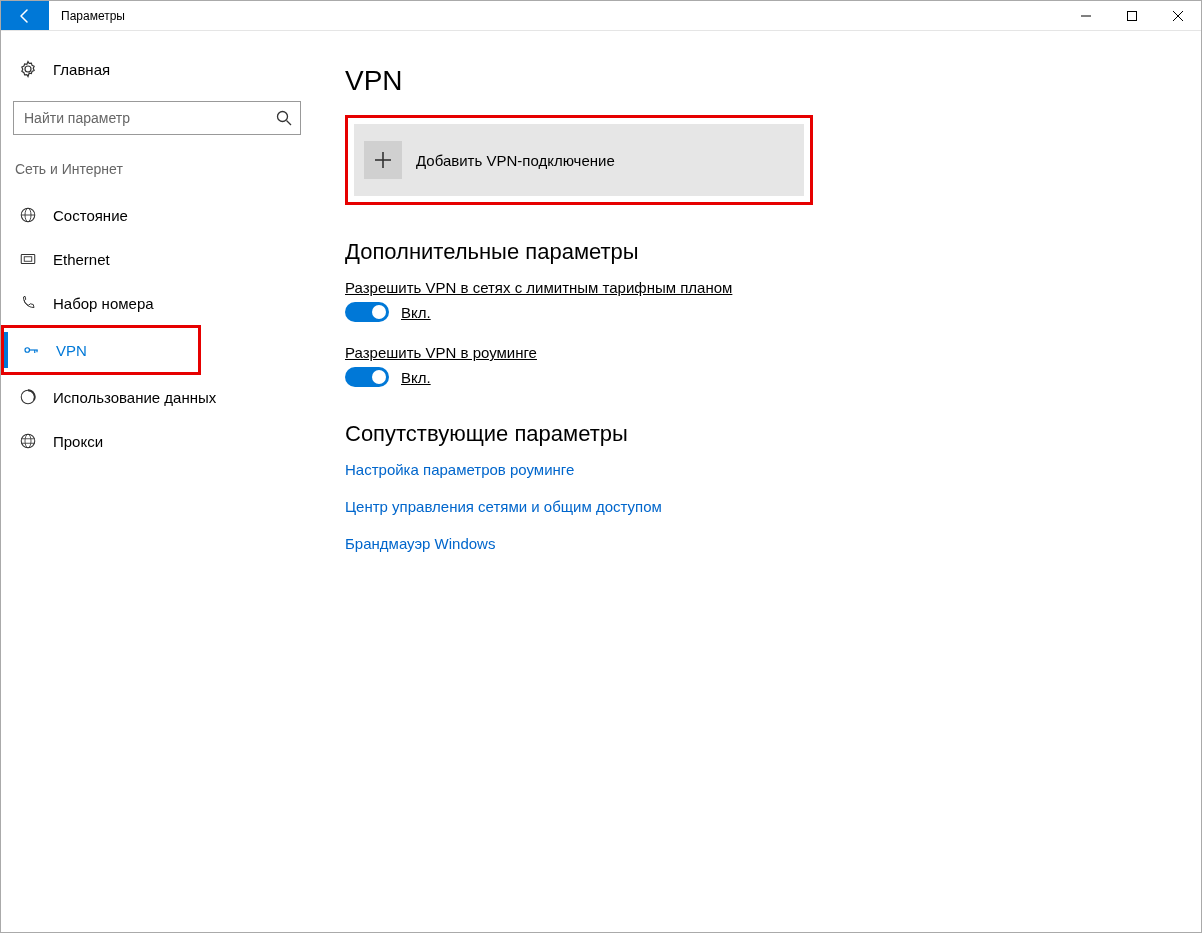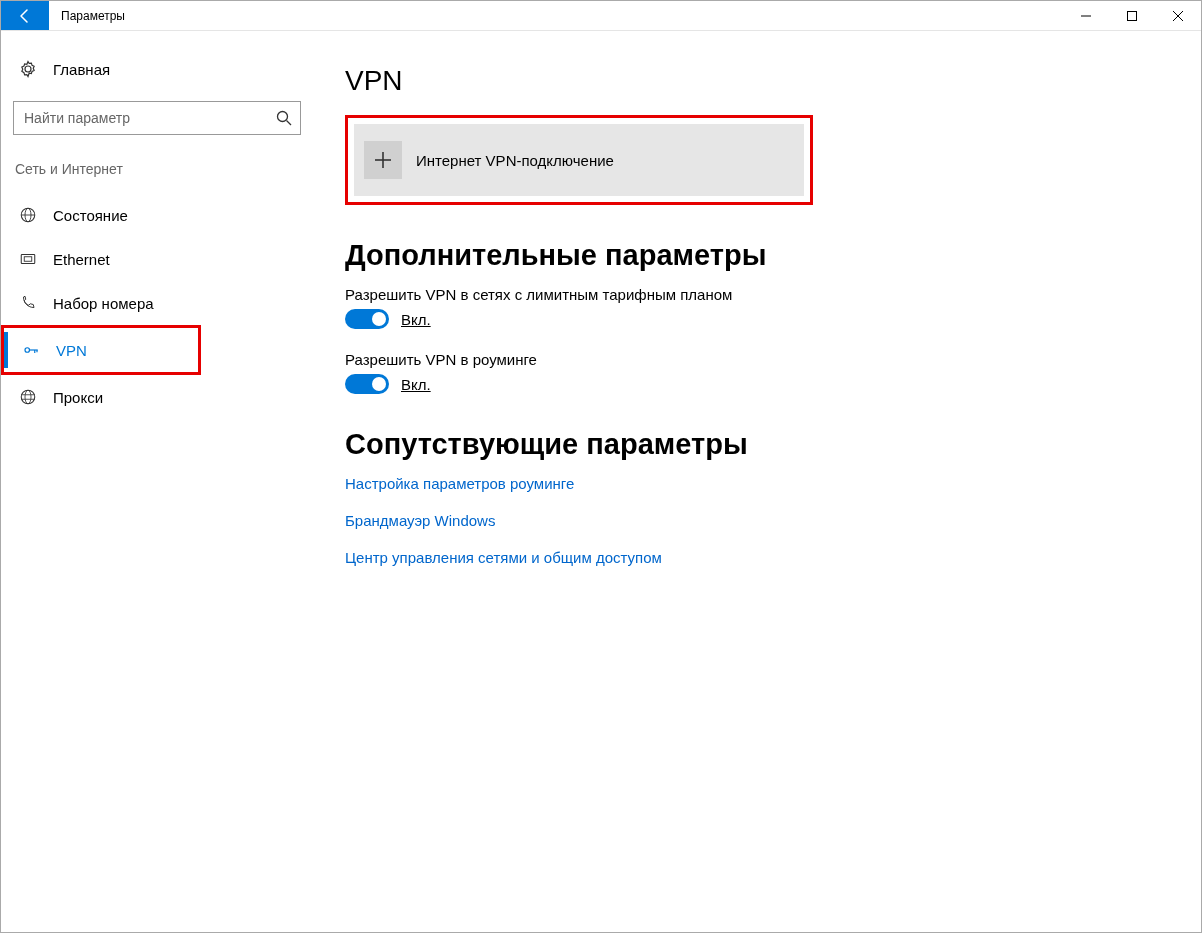--- a/index.html
+++ b/index.html
@@ -29,22 +29,22 @@
   .nav-item .nav-icon { width: 18px; height: 18px; color: inherit; flex: 0 0 18px; }
   .highlight-box { border: 3px solid #e60000; padding-right: 6px; width: 200px; }
   .nav-area { margin-top: 6px; }
   .main { flex: 1; padding: 24px 24px 0 32px; }
   .h1 { font-size: 28px; font-weight: 400; margin: 10px 0 18px 0; }
   .add-box-wrap { border: 3px solid #e60000; padding: 6px; width: 468px; }
   .add-box { height: 72px; background: #e6e6e6; display: flex; align-items: center; gap: 14px; padding-left: 10px; }
   .plus-tile { width: 38px; height: 38px; background: #d0d0d0; display: flex; align-items: center; justify-content: center; color: #333; }
   .plus-tile svg { width: 20px; height: 20px; }
   .add-label { font-size: 15px; }
-  .h2 { font-size: 29px; font-weight: 700; margin: 34px 0 14px 0; }
-  .setting-label { font-size: 15px; margin: 4px 0 6px 0; }
+  .h2 { font-size: 22px; font-weight: 400; margin: 34px 0 14px 0; }
+  .setting-label { font-size: 15px; margin: 4px 0 6px 0; text-decoration: underline; }
   .toggle-row { display: flex; align-items: center; gap: 12px; margin-bottom: 22px; text-decoration: underline; }
   .toggle { width: 44px; height: 20px; border-radius: 10px; background: #0078d7; position: relative; }
   .toggle::after { content: ""; position: absolute; right: 3px; top: 3px; width: 14px; height: 14px; border-radius: 50%; background: #fff; }
   .toggle-text { font-size: 15px; }
   .link-list { margin-top: 8px; }
   .link-item { color: #0066cc; font-size: 15px; margin: 0 0 20px 0; }
   svg { display: block; }
 </style>
 </head>
 <body>
@@ -130,41 +130,48 @@
                 <line x1="17" y1="12" x2="17" y2="16" stroke="#0078d7" stroke-width="1.6"></line>
                 <line x1="20" y1="12" x2="20" y2="15" stroke="#0078d7" stroke-width="1.6"></line>
               </svg>
             <span>VPN</span>
           </div>
         </div>
 
         <div class="nav-item">
           <svg class="nav-icon" viewBox="0 0 24 24">
               <circle cx="12" cy="12" r="9" stroke="#333" stroke-width="1.4" fill="none"></circle>
+              <path d="M12 3 A9 9 0 0 1 20 16" stroke="#333" stroke-width="2.4" fill="none"></path>
+            </svg>
+          <span>Использование данных</span>
+        </div>
+        <div class="nav-item">
+          <svg class="nav-icon" viewBox="0 0 24 24">
+              <circle cx="12" cy="12" r="9" stroke="#333" stroke-width="1.4" fill="none"></circle>
               <line x1="3" y1="9" x2="21" y2="9" stroke="#333" stroke-width="1.1"></line>
               <line x1="3" y1="15" x2="21" y2="15" stroke="#333" stroke-width="1.1"></line>
               <ellipse cx="12" cy="12" rx="4" ry="9" stroke="#333" stroke-width="1.1" fill="none"></ellipse>
             </svg>
           <span>Прокси</span>
         </div>
       </div>
     </div>
 
     <div class="main">
       <div class="h1">VPN</div>
 
       <div class="add-box-wrap">
         <div class="add-box">
           <div class="plus-tile">
             <svg viewBox="0 0 20 20">
                 <line x1="10" y1="2" x2="10" y2="18" stroke="#333" stroke-width="1.6"></line>
                 <line x1="2" y1="10" x2="18" y2="10" stroke="#333" stroke-width="1.6"></line>
               </svg>
           </div>
-          <div class="add-label">Интернет VPN-подключение</div>
+          <div class="add-label">Добавить VPN-подключение</div>
         </div>
       </div>
 
       <div class="h2">Дополнительные параметры</div>
 
       <div class="setting-label">Разрешить VPN в сетях с лимитным тарифным планом</div>
       <div class="toggle-row">
         <div class="toggle"></div>
         <div class="toggle-text">Вкл.</div>
       </div>
@@ -172,18 +179,18 @@
       <div class="setting-label">Разрешить VPN в роуминге</div>
       <div class="toggle-row">
         <div class="toggle"></div>
         <div class="toggle-text">Вкл.</div>
       </div>
 
       <div class="h2">Сопутствующие параметры</div>
 
       <div class="link-list">
         <div class="link-item">Настройка параметров роуминге</div>
+        <div class="link-item">Центр управления сетями и общим доступом</div>
         <div class="link-item">Брандмауэр Windows</div>
-        <div class="link-item">Центр управления сетями и общим доступом</div>
       </div>
     </div>
   </div>
 </div>
 
 </body></html>

